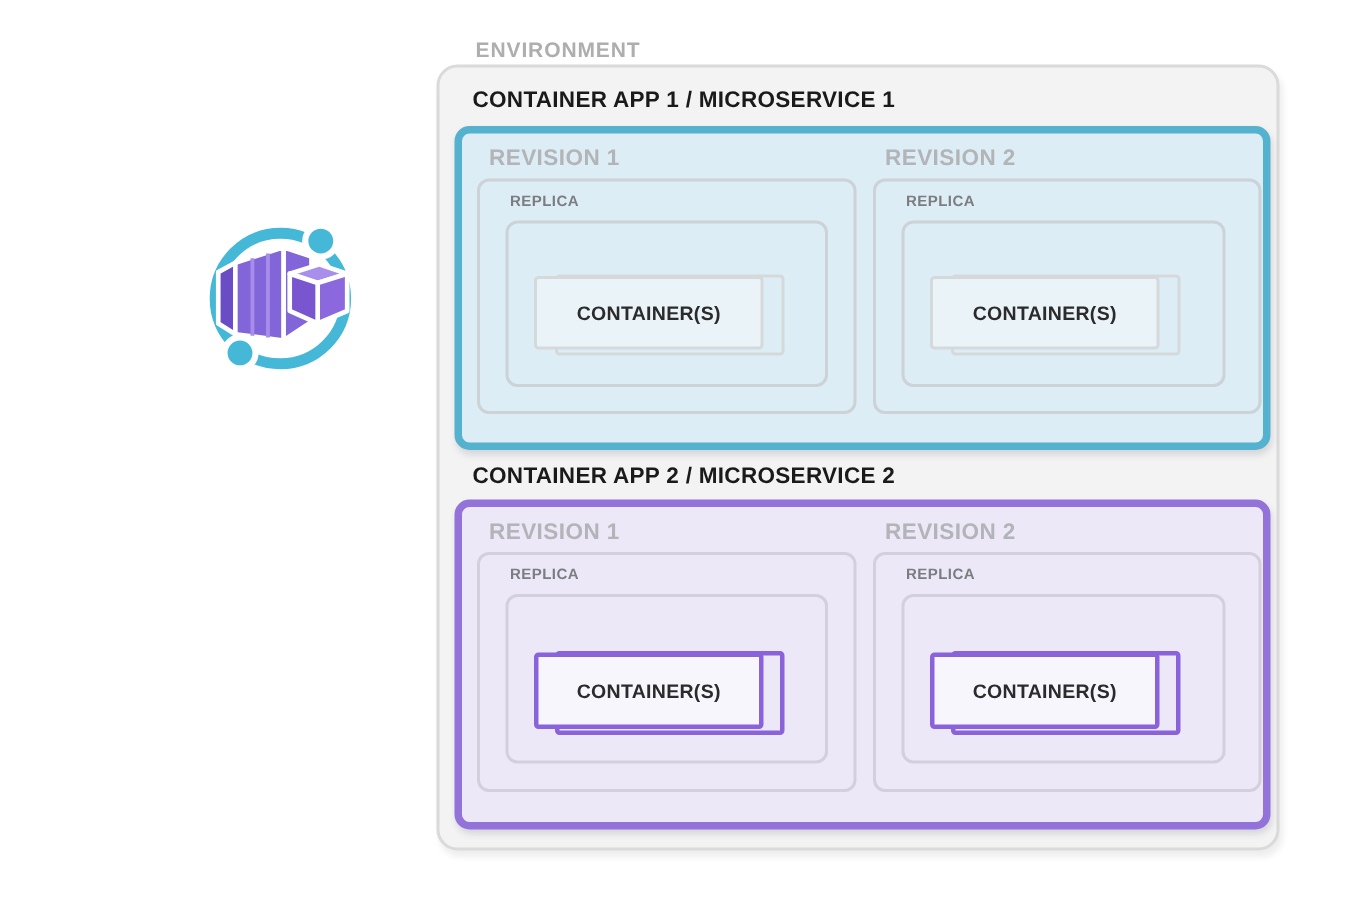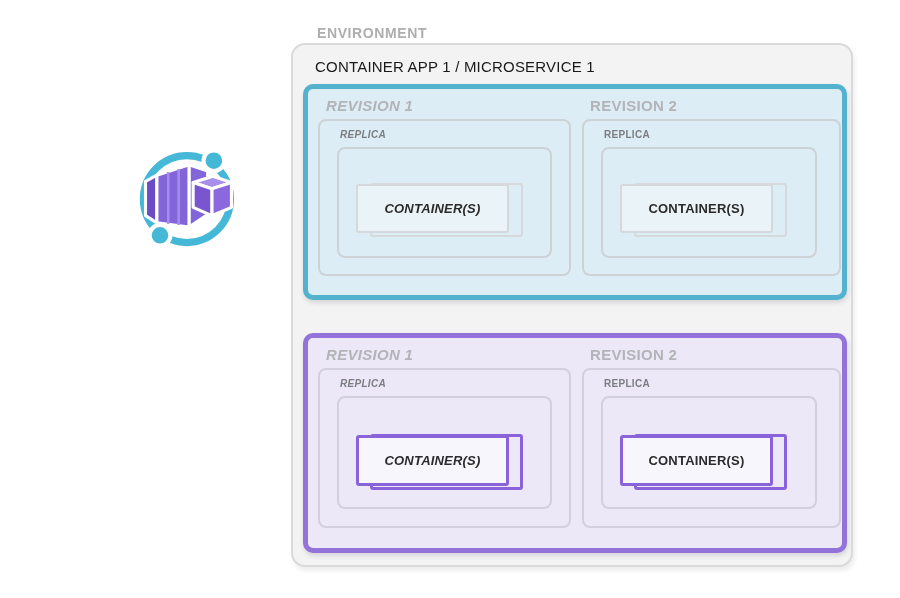--- a/index.html
+++ b/index.html
@@ -18,35 +18,35 @@
   .env-label{
     position:absolute;left:317px;top:25px;font-size:14px;font-weight:bold;
     color:#aeaeae;letter-spacing:.6px;
   }
   .env-box{
     position:absolute;left:291px;top:43px;width:562px;height:524px;box-sizing:border-box;
     background:#f3f3f3;border:2px solid #dadada;border-radius:14px;
     box-shadow:2px 4px 4px rgba(0,0,0,.07);
   }
   .app-label{
-    position:absolute;left:22px;font-size:15px;font-weight:normal;color:#1a1a1a;
+    position:absolute;left:22px;font-size:15px;font-weight:bold;color:#1a1a1a;
     letter-spacing:.2px;line-height:18px;white-space:nowrap;
   }
   .app-label.a1{top:13px;}
   .app-label.a2{top:264px;}
   
   .app-box{
     position:absolute;left:10px;width:544px;box-sizing:border-box;
     border:5px solid #999;border-radius:10px;
     box-shadow:1px 3px 4px rgba(70,70,100,.16);
   }
   .app-box.app1{top:39px;height:216px;}
   .app-box.app2{top:288px;height:220px;}
   .rev-col{position:absolute;top:8px;}
-  .rev-col.c1{left:10px;width:253px;font-style:italic;}
+  .rev-col.c1{left:10px;width:253px;}
   .rev-col.c2{left:274px;width:259px;}
   .rev-label{
     padding-left:8px;font-size:15px;font-weight:bold;color:#b2b4b8;
     letter-spacing:.3px;line-height:17px;
   }
   .rev-box{
     position:relative;margin-top:5px;box-sizing:border-box;width:100%;
     border:2px solid #ccd2d6;border-radius:8px;background:transparent;
   }
   .app1 .rev-box{height:157px;}
@@ -128,20 +128,21 @@
             <div class="cards">
               <div class="card back" style="border-color: rgb(214, 217, 219);"></div>
               <div class="card front" style="border-color: rgb(214, 217, 219); background-color: rgb(234, 243, 248);">CONTAINER(S)</div>
             </div>
           </div>
         </div>
       </div>
 
     </div>
 
+    <div class="app-label a2">CONTAINER APP 2 / MICROSERVICE 2</div>
 
     <div class="app-box app2" style="border-color: rgb(147, 114, 218); background-color: rgb(236, 232, 248);">
 
       <div class="rev-col c1">
         <div class="rev-label">REVISION 1</div>
         <div class="rev-box" style="border-color: rgb(211, 207, 221);">
           <div class="replica-label">REPLICA</div>
           <div class="replica-box" style="border-color: rgb(211, 207, 221);">
             <div class="cards">
               <div class="card back" style="border-color: rgb(138, 99, 218);"></div>

